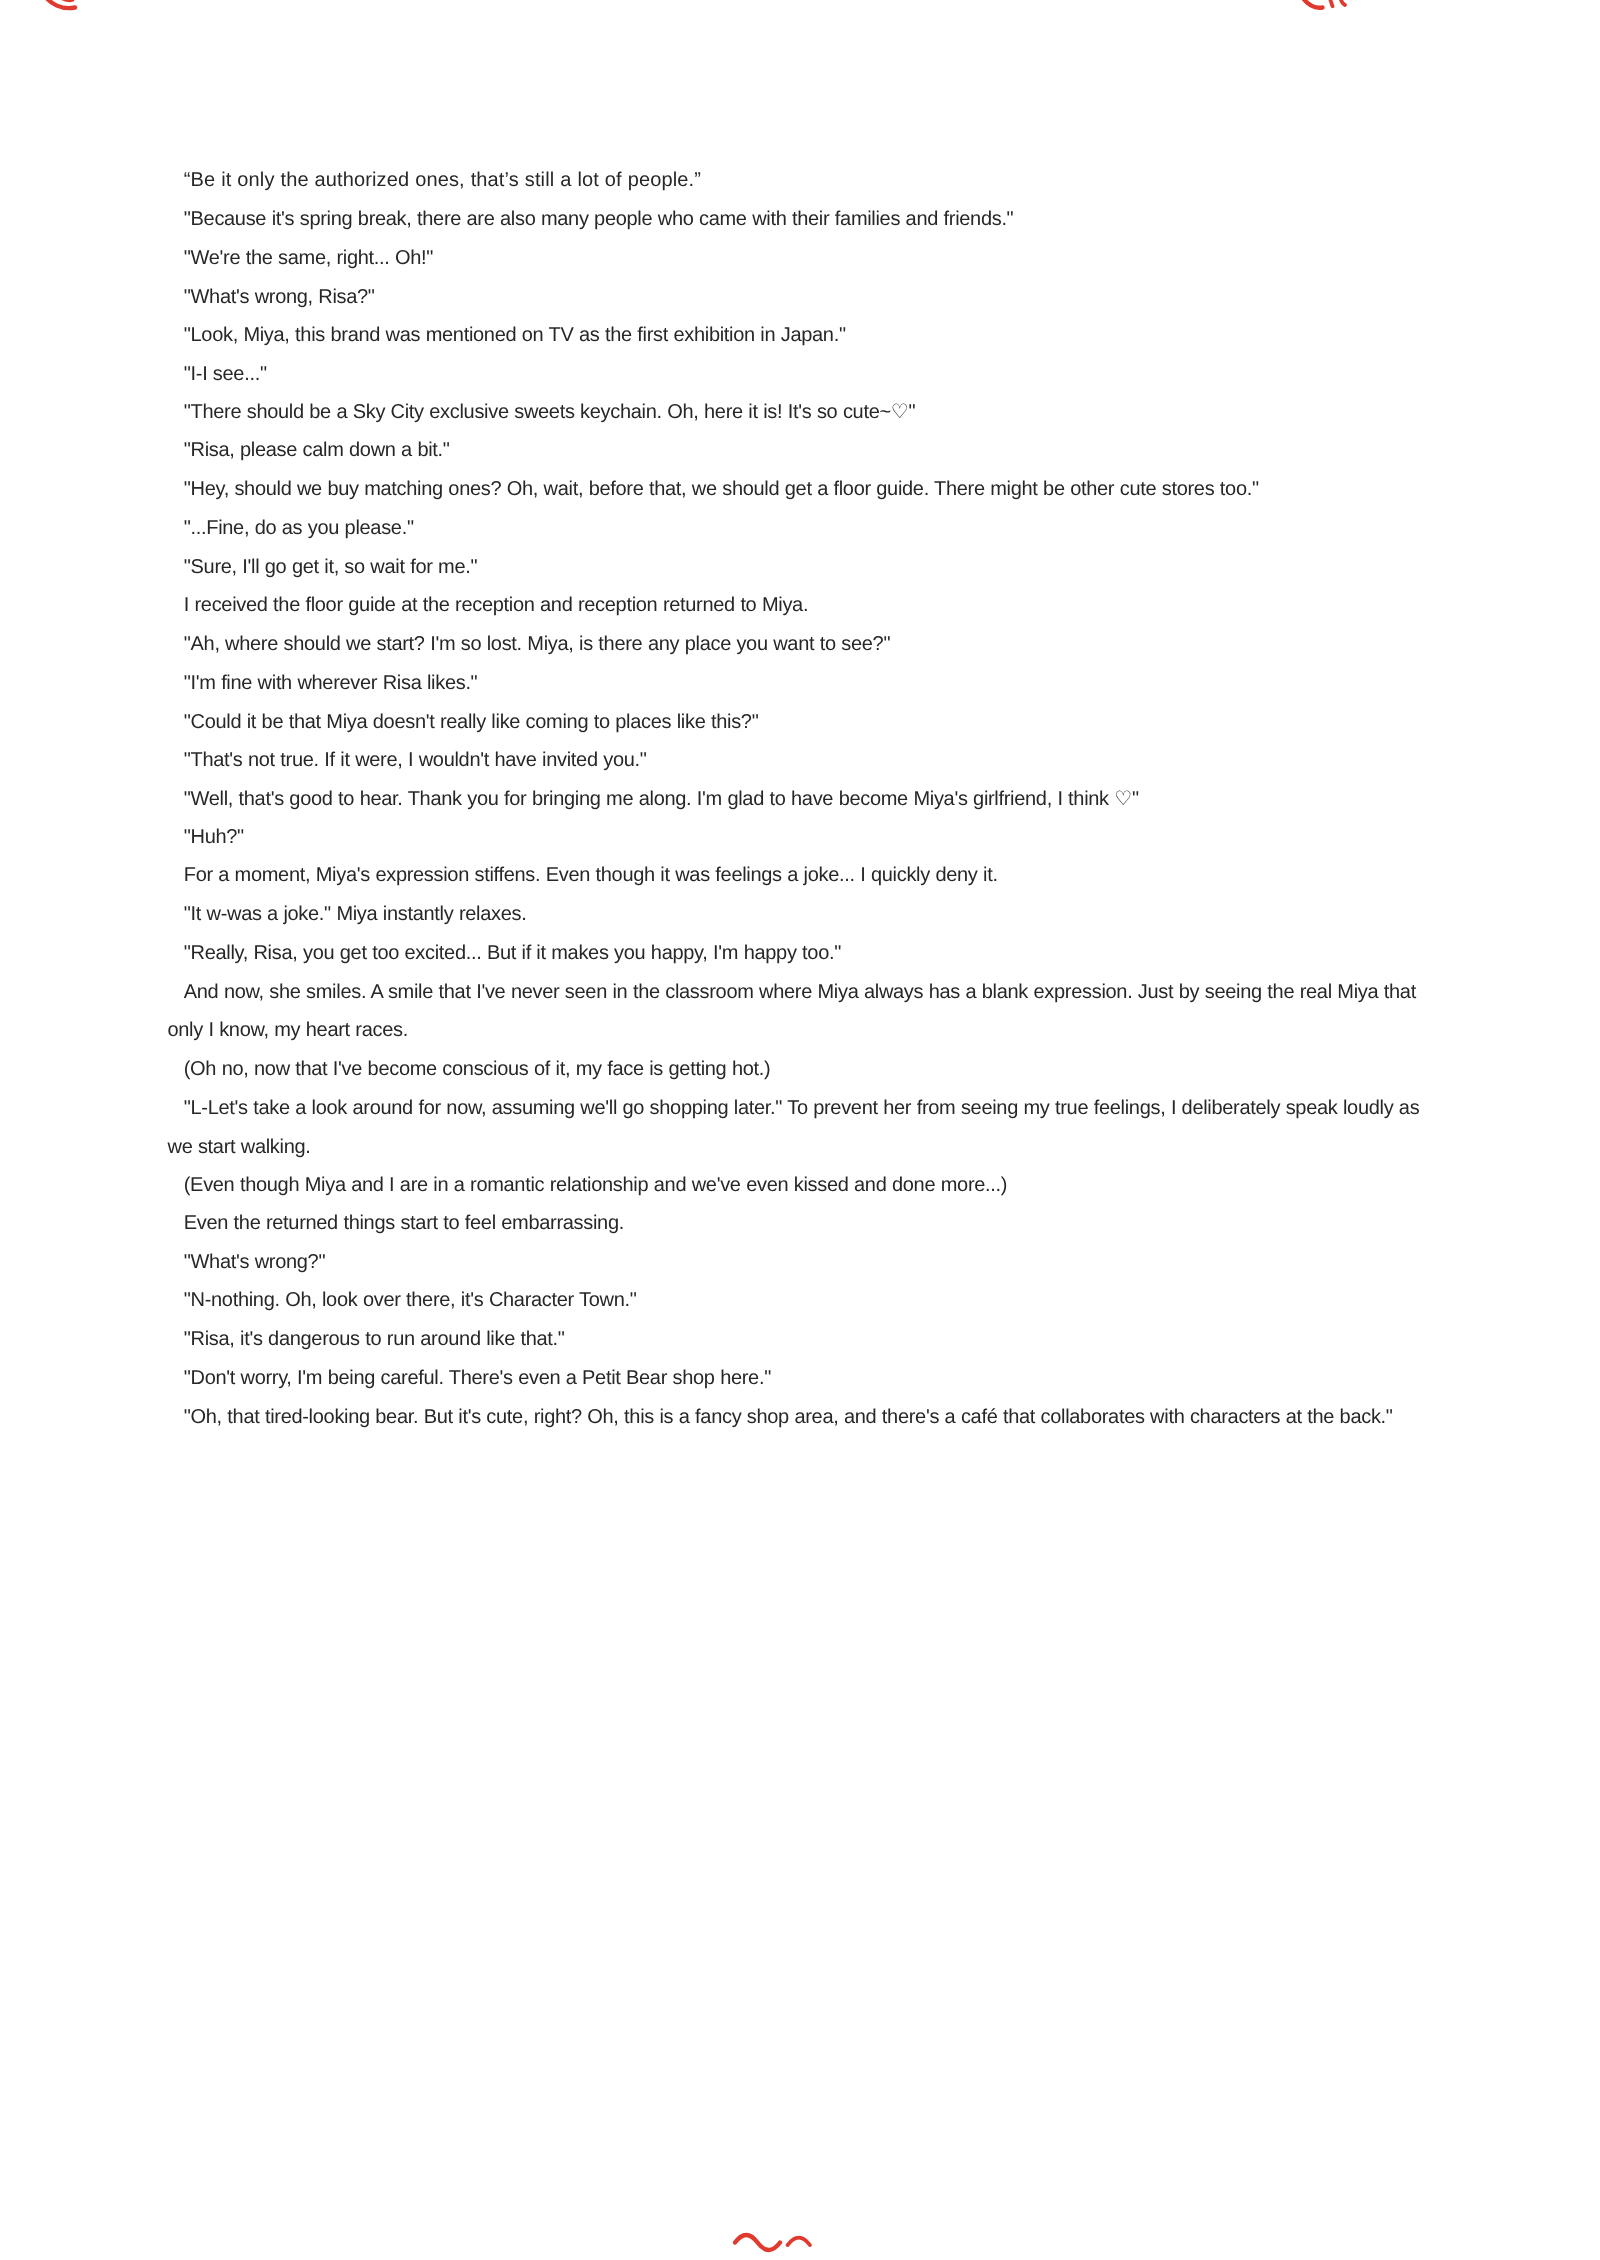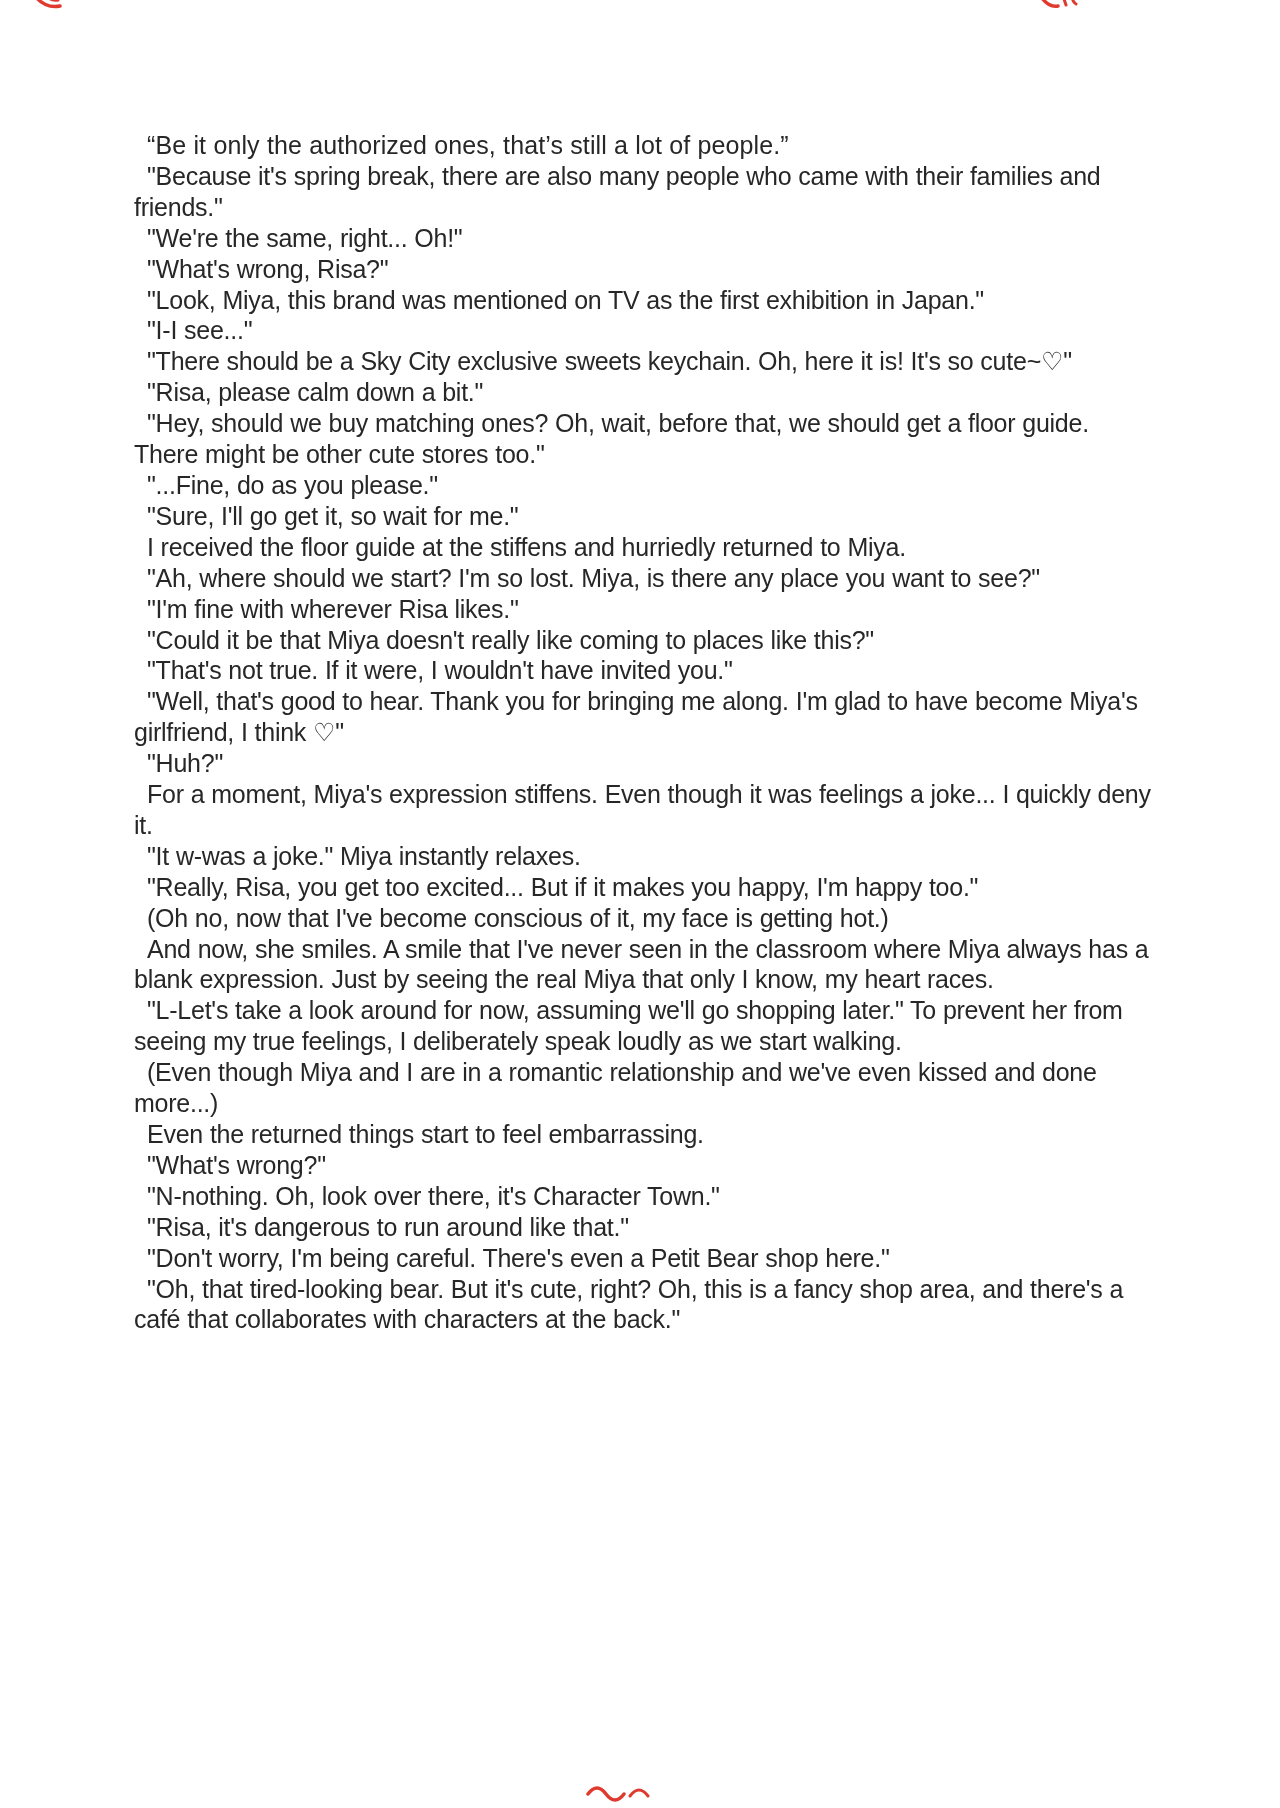--- a/index.html
+++ b/index.html
@@ -18,21 +18,21 @@
     position: absolute;
     inset: 0;
     background: #ffffff;
   }
   .content {
     position: absolute;
     top: 130px;
     left: 134px;
     width: 1022px;
     color: #272727;
-    font-size: 25px;
+    font-size: 16px;
     line-height: 30.9px;
     letter-spacing: -0.25px;
     text-align: left;
   }
   .content p {
     margin: 0;
     padding: 0;
     text-indent: 13px;
     word-spacing: 0.2px;
   }
@@ -78,32 +78,32 @@
     <p>"Because it's spring break, there are also many people who came with their families and friends."</p>
     <p>"We're the same, right... Oh!"</p>
     <p>"What's wrong, Risa?"</p>
     <p>"Look, Miya, this brand was mentioned on TV as the first exhibition in Japan."</p>
     <p>"I-I see..."</p>
     <p>"There should be a Sky City exclusive sweets keychain. Oh, here it is! It's so cute~♡"</p>
     <p>"Risa, please calm down a bit."</p>
     <p>"Hey, should we buy matching ones? Oh, wait, before that, we should get a floor guide. There might be other cute stores too."</p>
     <p>"...Fine, do as you please."</p>
     <p>"Sure, I'll go get it, so wait for me."</p>
-    <p>I received the floor guide at the stiffens and hurriedly returned to Miya.</p>
+    <p>I received the floor guide at the reception and reception returned to Miya.</p>
     <p>"Ah, where should we start? I'm so lost. Miya, is there any place you want to see?"</p>
     <p>"I'm fine with wherever Risa likes."</p>
     <p>"Could it be that Miya doesn't really like coming to places like this?"</p>
     <p>"That's not true. If it were, I wouldn't have invited you."</p>
     <p>"Well, that's good to hear. Thank you for bringing me along. I'm glad to have become Miya's girlfriend, I think ♡"</p>
     <p>"Huh?"</p>
     <p>For a moment, Miya's expression stiffens. Even though it was feelings a joke... I quickly deny it.</p>
     <p>"It w-was a joke." Miya instantly relaxes.</p>
     <p>"Really, Risa, you get too excited... But if it makes you happy, I'm happy too."</p>
+    <p>And now, she smiles. A smile that I've never seen in the classroom where Miya always has a blank expression. Just by seeing the real Miya that only I know, my heart races.</p>
     <p>(Oh no, now that I've become conscious of it, my face is getting hot.)</p>
-    <p>And now, she smiles. A smile that I've never seen in the classroom where Miya always has a blank expression. Just by seeing the real Miya that only I know, my heart races.</p>
     <p>"L-Let's take a look around for now, assuming we'll go shopping later." To prevent her from seeing my true feelings, I deliberately speak loudly as we start walking.</p>
     <p>(Even though Miya and I are in a romantic relationship and we've even kissed and done more...)</p>
     <p>Even the returned things start to feel embarrassing.</p>
     <p>"What's wrong?"</p>
     <p>"N-nothing. Oh, look over there, it's Character Town."</p>
     <p>"Risa, it's dangerous to run around like that."</p>
     <p>"Don't worry, I'm being careful. There's even a Petit Bear shop here."</p>
     <p>"Oh, that tired-looking bear. But it's cute, right? Oh, this is a fancy shop area, and there's a café that collaborates with characters at the back."</p>
   </div>
 </div>

